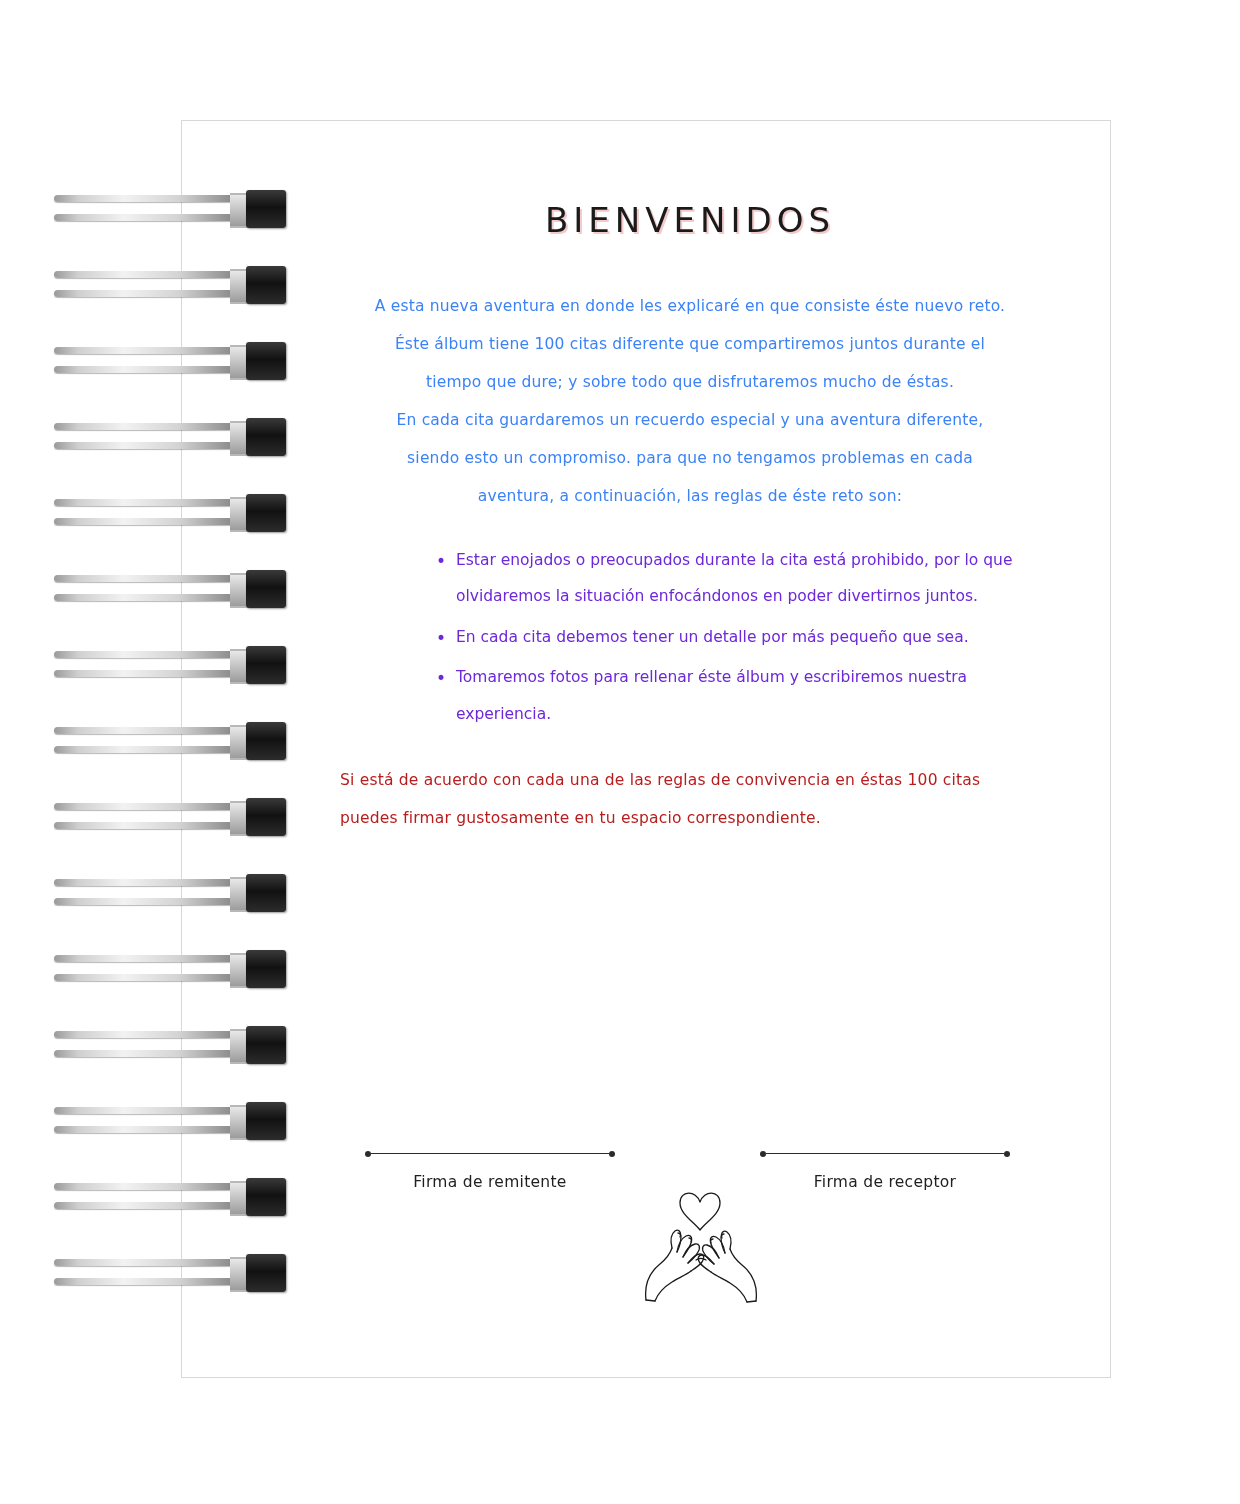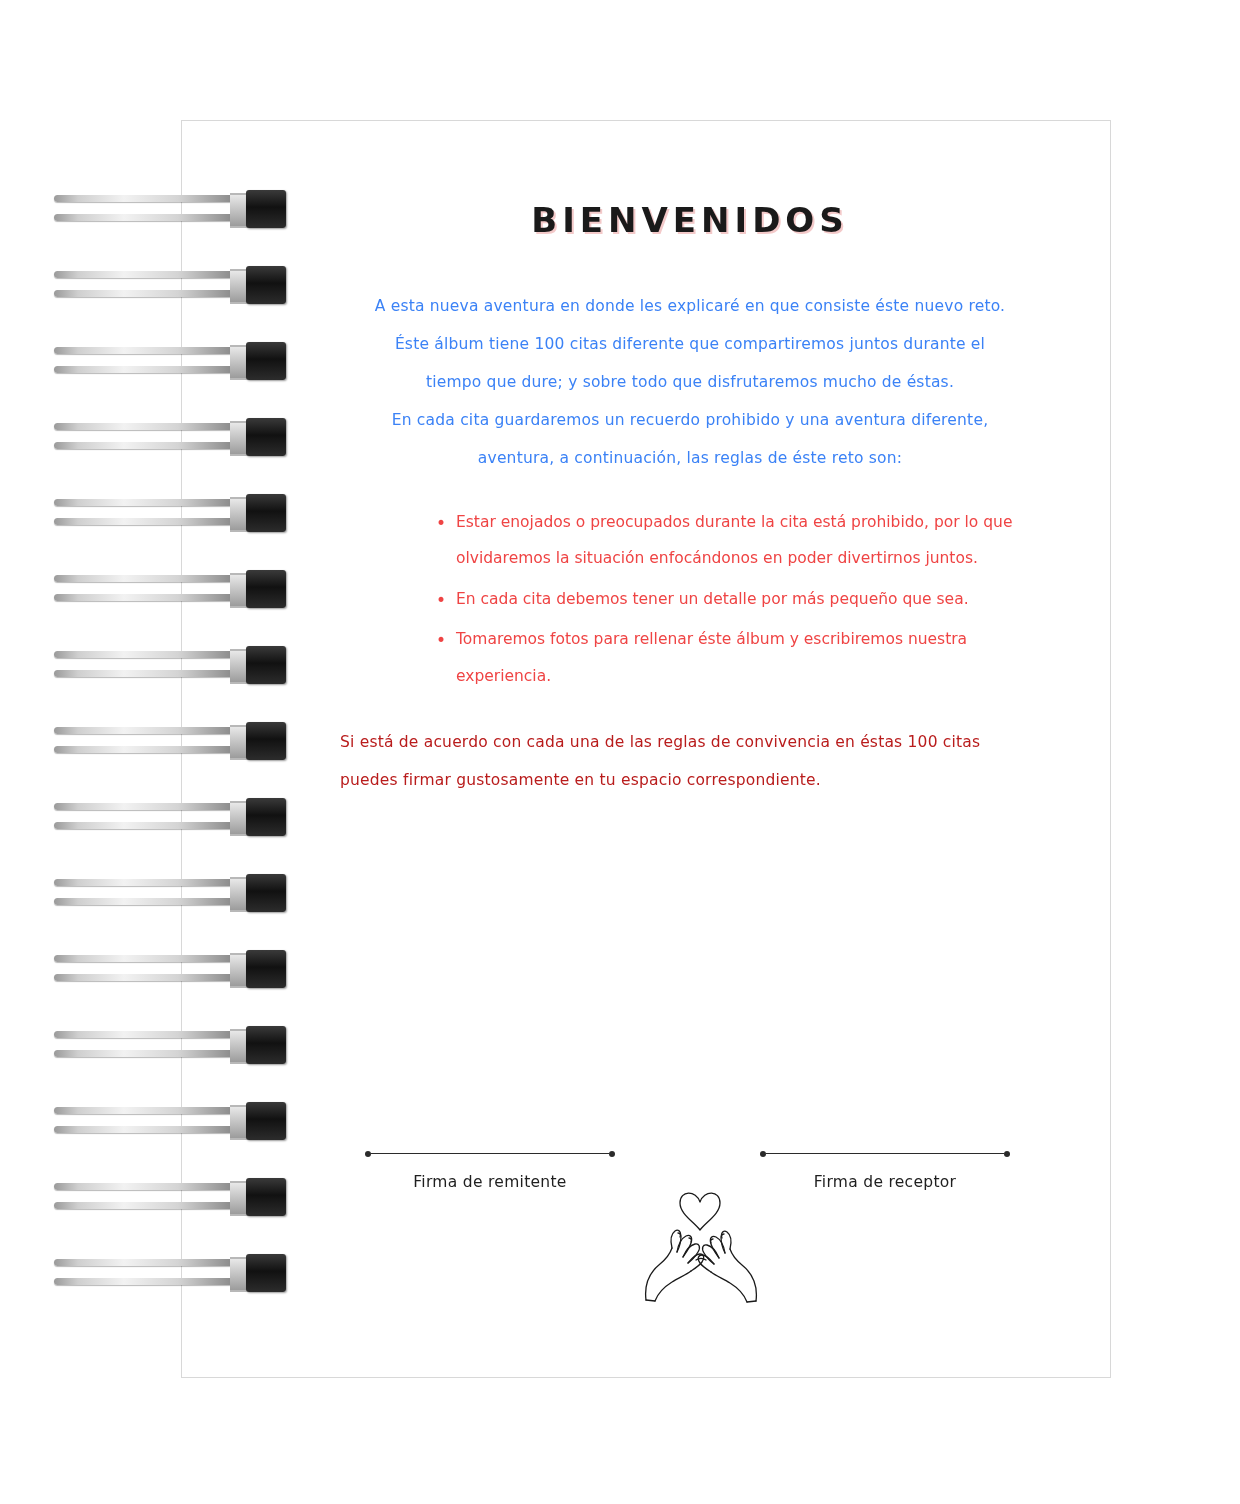--- a/index.html
+++ b/index.html
@@ -85,21 +85,21 @@
 
   
   #content {
     position: absolute;
     left: 340px;
     top: 200px;
     width: 700px;
   }
   #doc-title {
     font-family: "DejaVu Sans", sans-serif;
-    font-weight: bold;
+    font-weight: normal;
     font-size: 34px;
     letter-spacing: 5px;
     text-align: center;
     color: #1a1a1a;
     text-shadow: 2px 2px 0 #f3c9c9;
     margin: 0 0 48px 0;
   }
   .intro {
     font-family: "DejaVu Sans", sans-serif;
     font-size: 15.5px;
@@ -109,21 +109,21 @@
     margin: 0;
     letter-spacing: 0.2px;
   }
   .intro .blk { display: block; }
   #rules {
     margin: 26px 0 0 78px;
     padding: 0 0 0 18px;
     font-family: "DejaVu Sans", sans-serif;
     font-size: 15.5px;
     line-height: 2.35;
-    color: #ef4444;
+    color: #6d28d9;
     list-style: none;
   }
   #rules li {
     position: relative;
     padding-left: 20px;
     margin-bottom: 4px;
     max-width: 560px;
   }
   #rules li::before {
     content: "•";
@@ -299,21 +299,22 @@
   </div>
 
 <div id="content">
 
   <h1 id="doc-title">BIENVENIDOS</h1>
 
   <p class="intro">
     <span class="blk">A esta nueva aventura en donde les explicaré en que consiste éste nuevo reto.</span>
     <span class="blk">Éste álbum tiene 100 citas diferente que compartiremos juntos durante el</span>
     <span class="blk">tiempo que dure; y sobre todo que disfrutaremos mucho de éstas.</span>
-    <span class="blk">En cada cita guardaremos un recuerdo prohibido y una aventura diferente,</span>
+    <span class="blk">En cada cita guardaremos un recuerdo especial y una aventura diferente,</span>
+    <span class="blk">siendo esto un compromiso.  para que no tengamos problemas en cada</span>
     <span class="blk">aventura, a continuación, las reglas de éste reto son:</span>
   </p>
 
   <ul id="rules">
     <li>Estar enojados o preocupados durante la cita está prohibido, por lo que olvidaremos la situación enfocándonos en poder divertirnos juntos.</li>
     <li>En cada cita debemos tener un detalle por más pequeño que sea.</li>
     <li>Tomaremos fotos para rellenar éste álbum y escribiremos nuestra experiencia.</li>
   </ul>
 
   <p id="closing">

